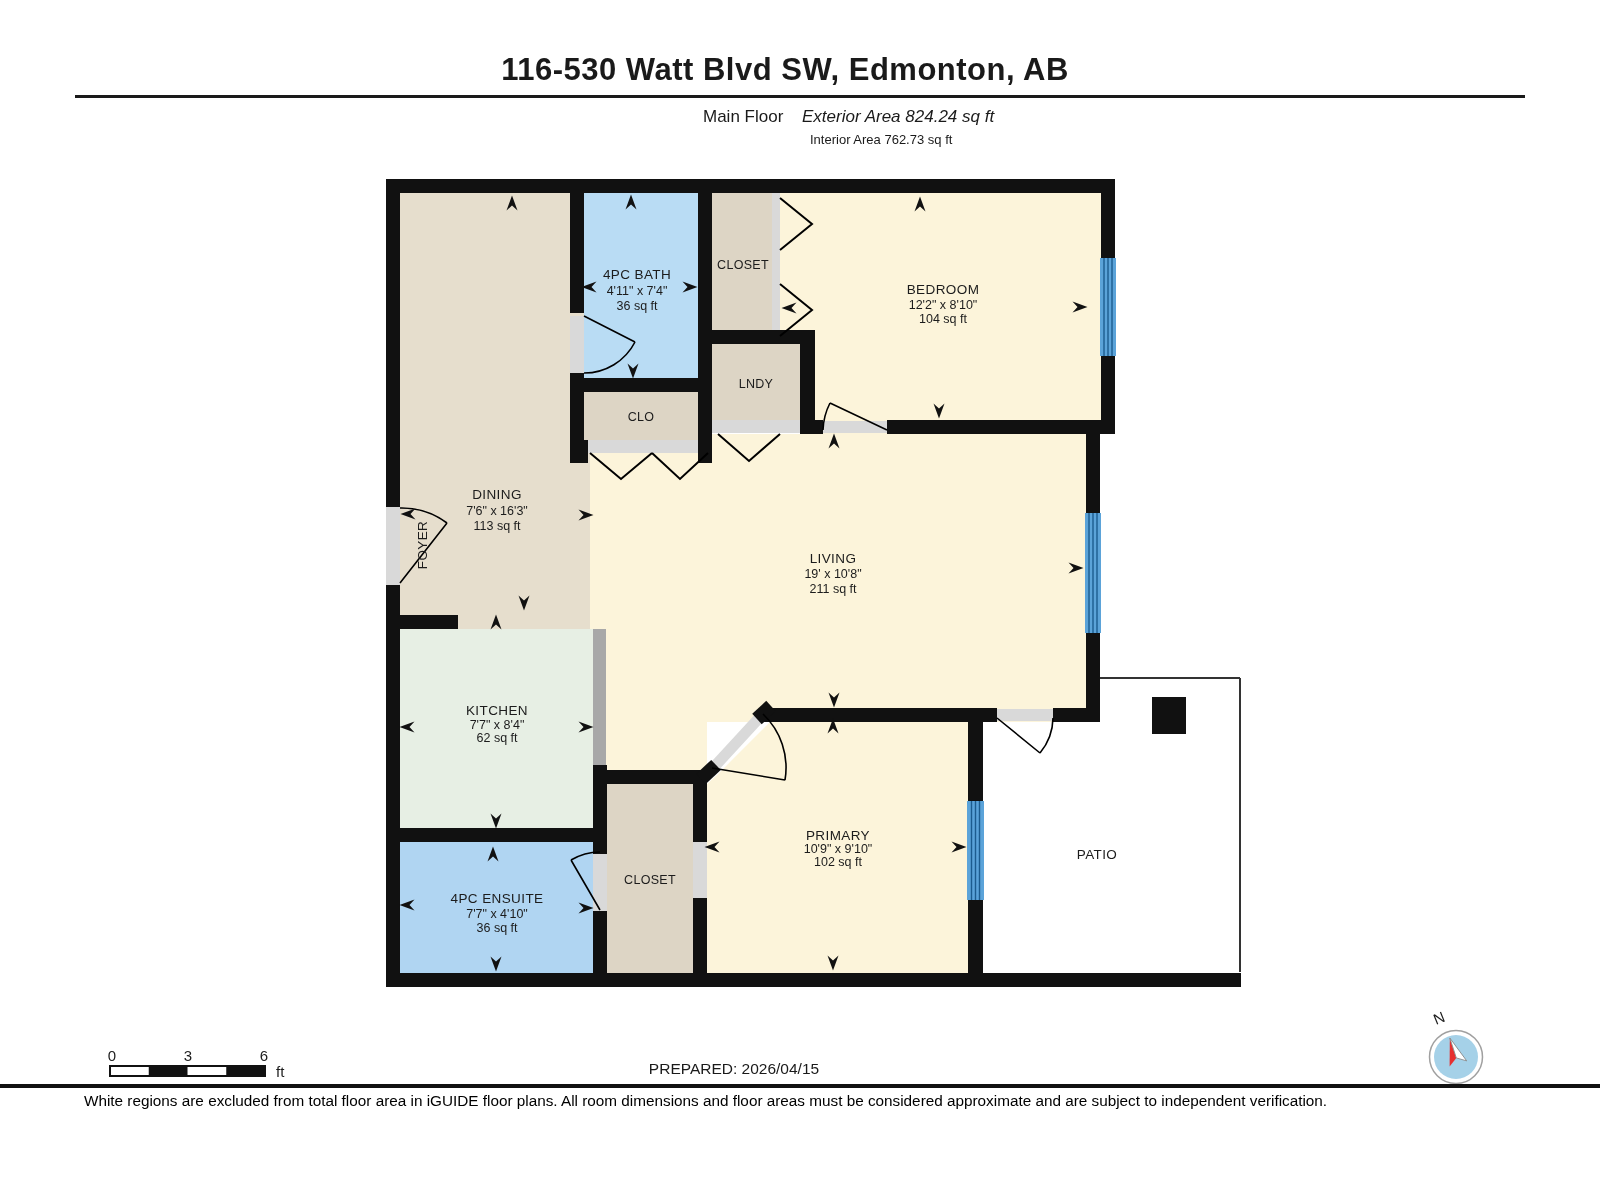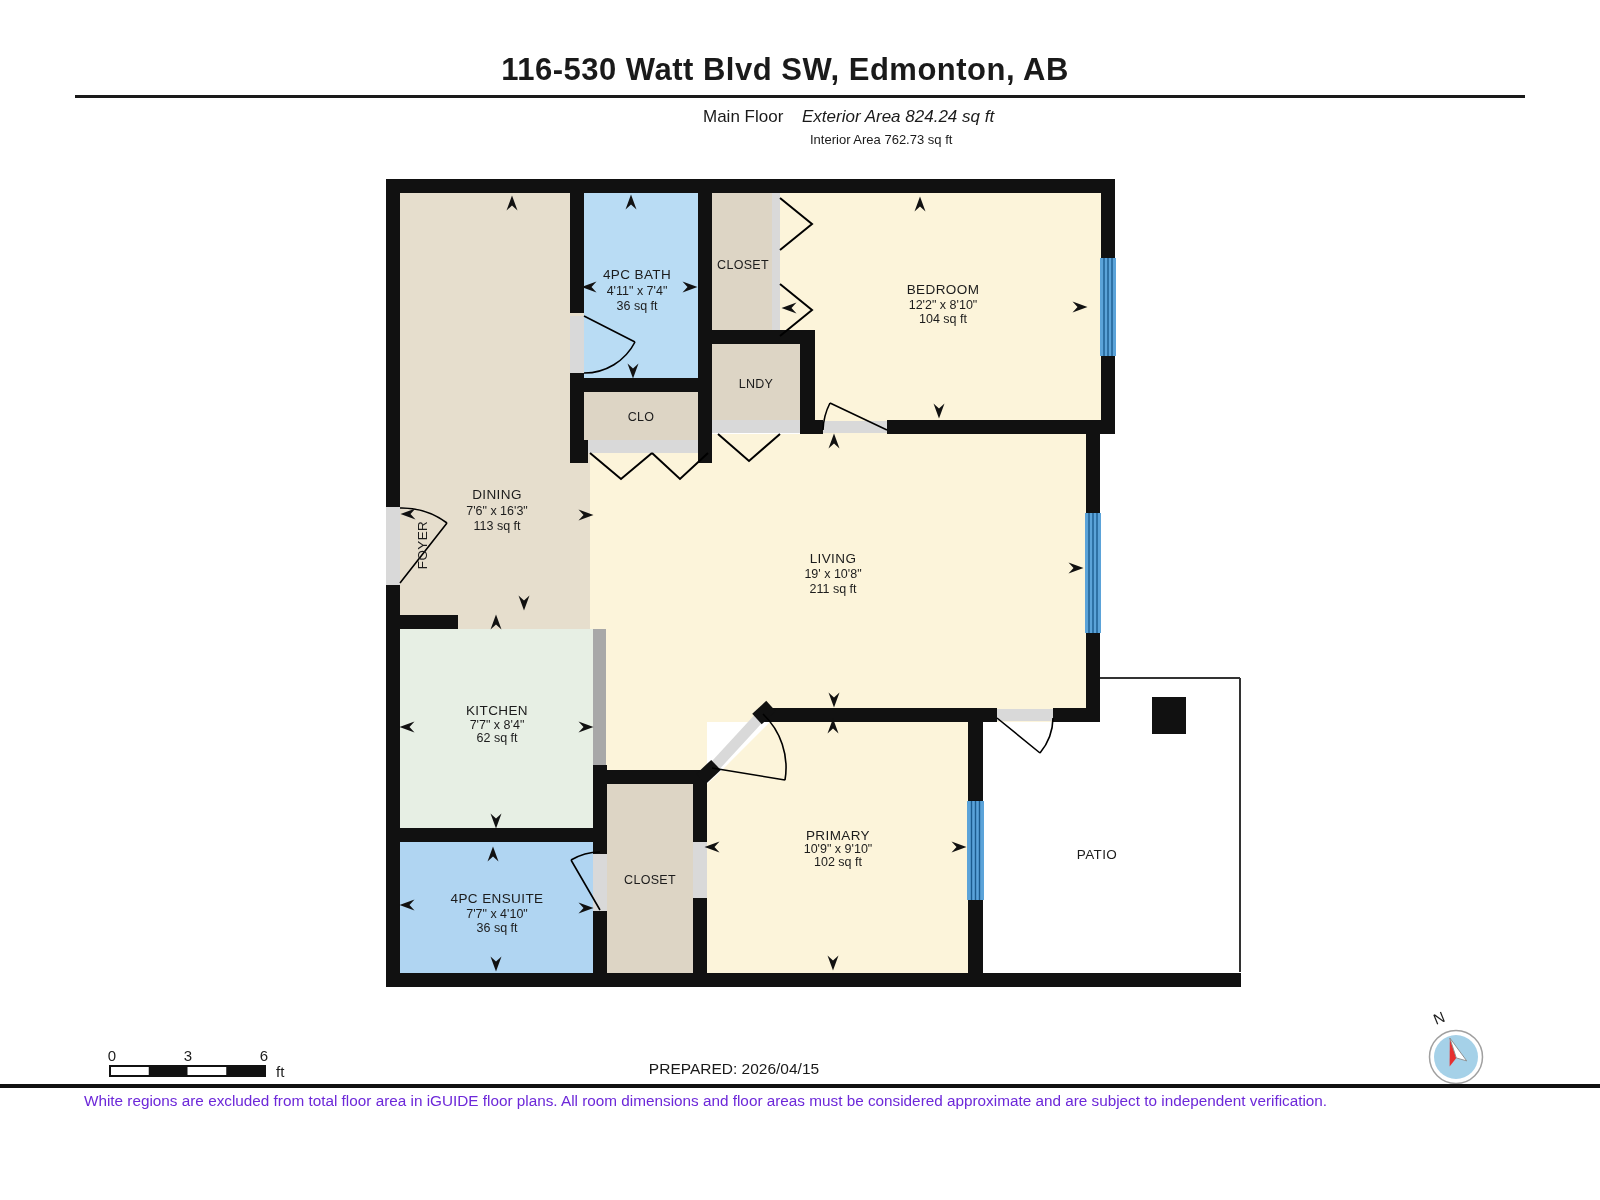--- a/index.html
+++ b/index.html
@@ -9,21 +9,21 @@
        font-size:31px;font-weight:bold;letter-spacing:.5px;}
   .title-rule{position:absolute;top:95px;left:75px;width:1450px;height:3px;background:#1a1a1a;}
   .floor-label{position:absolute;top:107px;left:703px;font-size:17px;font-weight:normal;}
   .area-line1{position:absolute;top:107px;left:802px;font-size:17px;font-style:italic;}
   .area-line2{position:absolute;top:132px;left:802px;font-size:13px;margin-left:8px;}
   .plan-svg{position:absolute;top:170px;left:380px;}
   .scale-svg{position:absolute;top:1033px;left:100px;}
   .compass-svg{position:absolute;top:995px;left:1410px;}
   .prepared{position:absolute;top:1060px;left:0;width:1468px;text-align:center;font-size:15.5px;}
   .bottom-rule{position:absolute;top:1084px;left:0;width:1600px;height:4px;background:#111;}
-  .disclaimer{position:absolute;top:1092px;left:84px;font-size:15.3px;color:#6d28d9;}
+  .disclaimer{position:absolute;top:1092px;left:84px;font-size:15.3px;color:#000000;}
   text{font-family:"Liberation Sans",sans-serif;fill:#1c1c1c;}
   .room-name{font-size:13.5px;letter-spacing:.4px;}
   .room-name-sm{font-size:12.5px;letter-spacing:.3px;}
   .room-dims{font-size:12.5px;}
   .door-line{fill:none;stroke:#000;stroke-width:1.6;}
   .bifold{fill:none;stroke:#000;stroke-width:2;}
   .patio-line{fill:none;stroke:#333;stroke-width:2;}
   .win-line{stroke:#1c5c8f;stroke-width:1.4;}
   .scale-num{font-size:15px;}
   .scale-unit{font-size:15px;}

